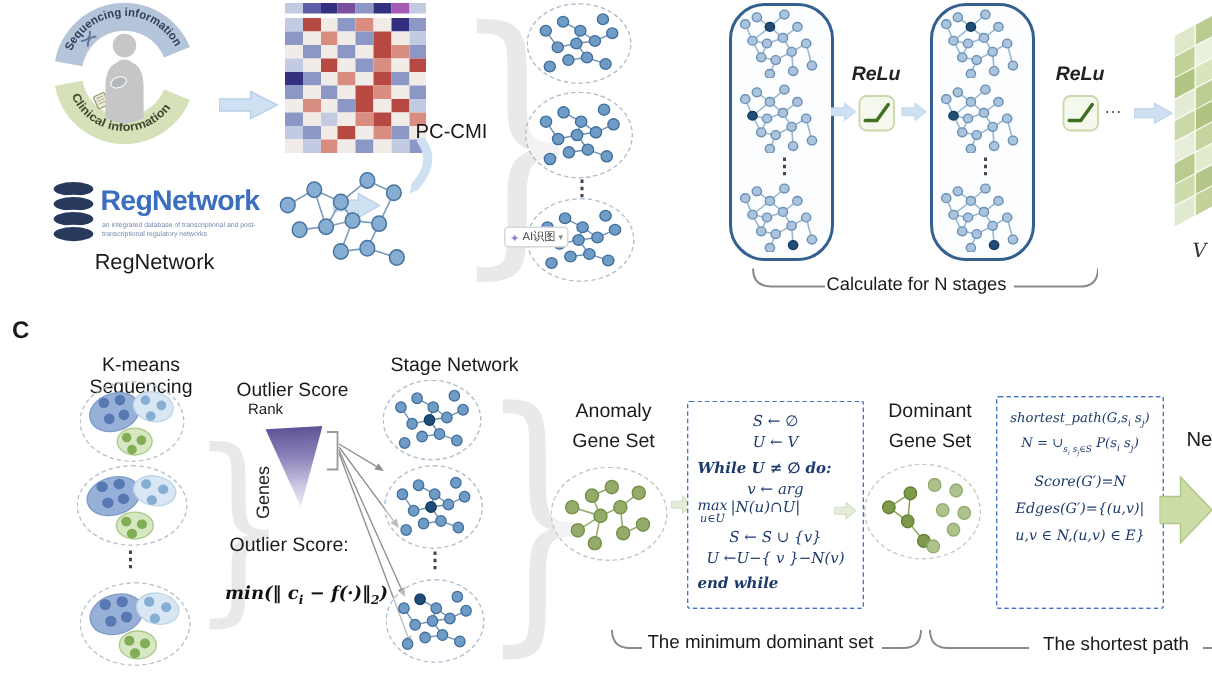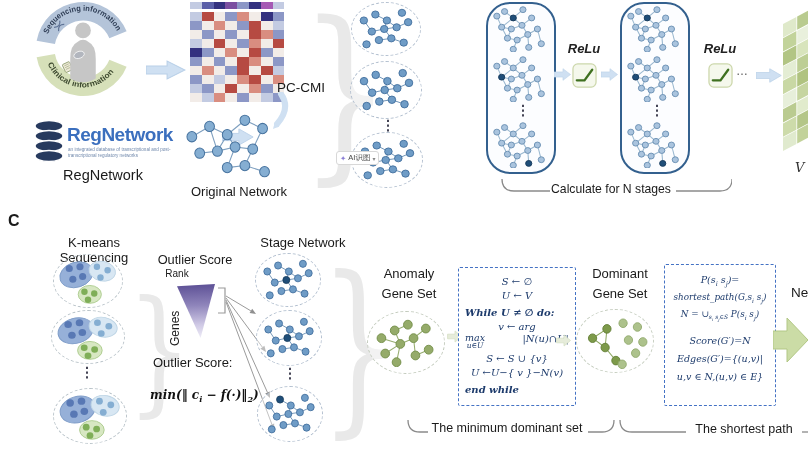--- a/index.html
+++ b/index.html
@@ -222,21 +222,20 @@
       <circle cx="62" cy="10" r="5" fill="#85aed2" stroke="#47739f" stroke-width="1"></circle>
       <circle cx="80" cy="18" r="5" fill="#85aed2" stroke="#47739f" stroke-width="1"></circle>
       <circle cx="16" cy="42" r="5" fill="#85aed2" stroke="#47739f" stroke-width="1"></circle>
       <circle cx="34" cy="40" r="5" fill="#85aed2" stroke="#47739f" stroke-width="1"></circle>
       <circle cx="52" cy="36" r="5" fill="#85aed2" stroke="#47739f" stroke-width="1"></circle>
       <circle cx="70" cy="38" r="5" fill="#85aed2" stroke="#47739f" stroke-width="1"></circle>
       <circle cx="44" cy="56" r="5" fill="#85aed2" stroke="#47739f" stroke-width="1"></circle>
       <circle cx="62" cy="54" r="5" fill="#85aed2" stroke="#47739f" stroke-width="1"></circle>
       <circle cx="82" cy="60" r="5" fill="#85aed2" stroke="#47739f" stroke-width="1"></circle>
     </svg>
-  <div class="lbl center" style="left:178px;top:184px;width:122px;font-size:13px">Original Network</div>
 
   <div class="big-brace" style="left:300px;top:-4px;font-size:190px;line-height:192px;transform:scaleX(.75);transform-origin:0 0">}</div>
   <div class="lbl center" style="left:272px;top:80px;width:58px;font-size:13.5px">PC-CMI</div>
 
   <div class="oval" style="left:351px;top:2px;width:70px;height:54px"></div>
   <svg class="abs" style="left:355px;top:6px" width="62" height="46" preserveAspectRatio="none" viewBox="0 0 70 54">
       <line x1="23" y1="10" x2="36" y2="17" stroke="#5d86ad" stroke-width="1.1" opacity="0.9"></line>
       <line x1="36" y1="17" x2="33" y2="27" stroke="#5d86ad" stroke-width="1.1" opacity="0.9"></line>
       <line x1="19" y1="30" x2="33" y2="27" stroke="#5d86ad" stroke-width="1.1" opacity="0.9"></line>
       <line x1="33" y1="27" x2="47" y2="25" stroke="#5d86ad" stroke-width="1.1" opacity="0.9"></line>
@@ -766,21 +765,21 @@
 
   <svg class="abs" style="left:447px;top:330px" width="16" height="13" viewBox="0 0 16 14">
     <polygon points="0,4.5 8,4.5 8,1 15,7 8,13 8,9.5 0,9.5" fill="#e6ecda" stroke="#d4dfc2" stroke-width="0.8"></polygon>
   </svg>
 
   <div class="mathbox" style="left:458px;top:267px;width:118px;height:139px;padding:7px 6px">
     <div class="pl">S ← ∅</div>
     <div class="pl">U ← V</div>
     <div class="pl left bold" style="margin-top:3px">While U ≠ ∅ do:</div>
     <div class="pl">v ← arg</div>
-    <div class="pl" style="display:flex;justify-content:space-between;gap:2px;line-height:10px">
+    <div class="pl" style="display:flex;justify-content:flex-start;gap:2px;line-height:10px">
       <span class="stk">
           <span class="t">max</span>
           <span class="b">u∈U</span>
         </span>
       <span style="font-size:10px">|N(u)∩U|</span>
     </div>
     <div class="pl" style="margin-top:2px">S ←  S ∪  {v}</div>
     <div class="pl">U ←U−{ v }−N(v)</div>
     <div class="pl left bold" style="margin-top:3px">end while</div>
   </div>
@@ -803,21 +802,20 @@
       <circle cx="40" cy="51" r="4.6" fill="#7d9a4a" stroke="#647f38" stroke-width="1"></circle>
       <circle cx="48" cy="11" r="4.6" fill="#adc28c" stroke="#93ab6e" stroke-width="1"></circle>
       <circle cx="64" cy="15" r="4.6" fill="#adc28c" stroke="#93ab6e" stroke-width="1"></circle>
       <circle cx="70" cy="31" r="4.6" fill="#adc28c" stroke="#93ab6e" stroke-width="1"></circle>
       <circle cx="54" cy="29" r="4.6" fill="#adc28c" stroke="#93ab6e" stroke-width="1"></circle>
       <circle cx="62" cy="43" r="4.6" fill="#adc28c" stroke="#93ab6e" stroke-width="1"></circle>
       <circle cx="47" cy="55" r="4.6" fill="#adc28c" stroke="#93ab6e" stroke-width="1"></circle>
     </svg>
 
   <div class="mathbox" style="left:664px;top:264px;width:112px;height:142px;padding:8px 4px">
-    <div class="fl" style="line-height:14px">P(s<sub>i</sub> s<sub>j</sub>)=</div>
     <div class="fl" style="font-size:8.8px;line-height:13px">shortest_path(G,s<sub>i</sub> s<sub>j</sub>)</div>
     <div class="fl" style="font-size:8.8px;line-height:14px;margin-bottom:4px">N = ∪<sub>s<sub>i</sub> s<sub>j</sub>∈S</sub> P(s<sub>i</sub> s<sub>j</sub>)</div>
     <div class="fl" style="line-height:18px">Score(G′)=N</div>
     <div class="fl" style="line-height:18px">Edges(G′)={(u,v)|</div>
     <div class="fl" style="line-height:18px">u,v ∈ N,(u,v) ∈ E}</div>
   </div>
 
   <svg class="abs" style="left:773px;top:315px" width="36" height="50" viewBox="0 0 36 50">
     <polygon points="0,16 14,16 14,3 35,25 14,47 14,34 0,34" fill="#cbdca6" stroke="#b2c785" stroke-width="1"></polygon>
   </svg>

